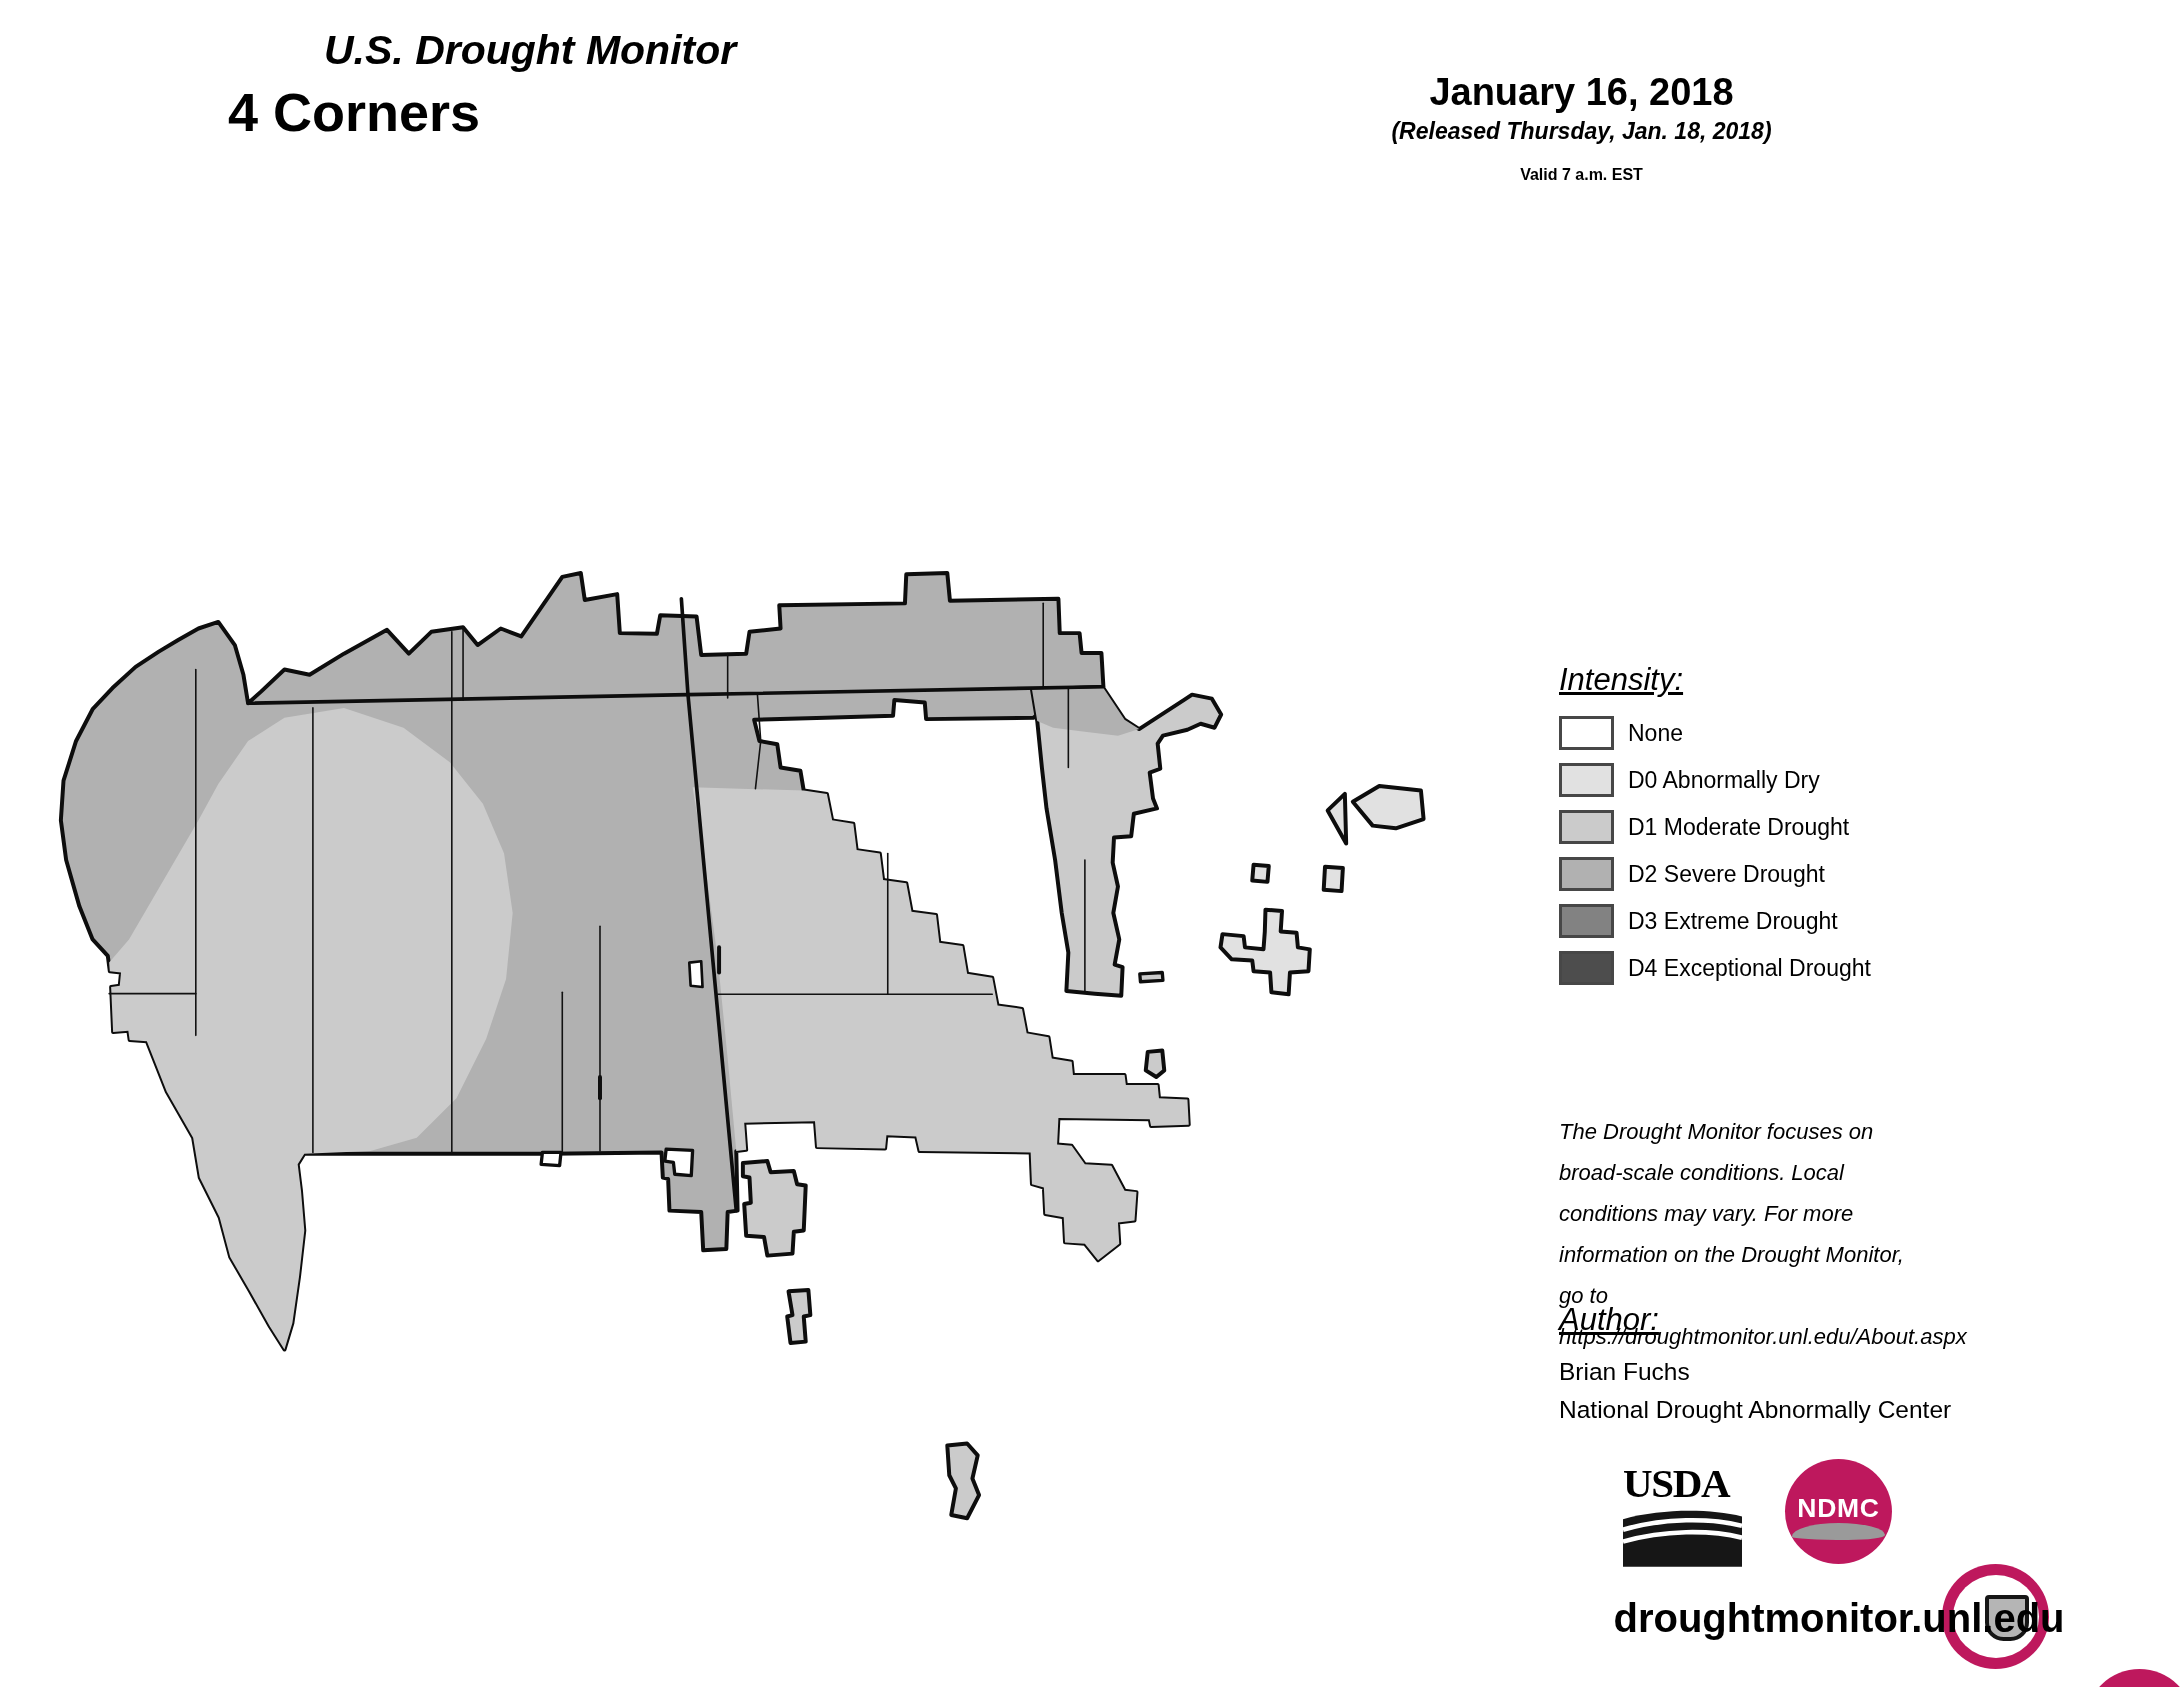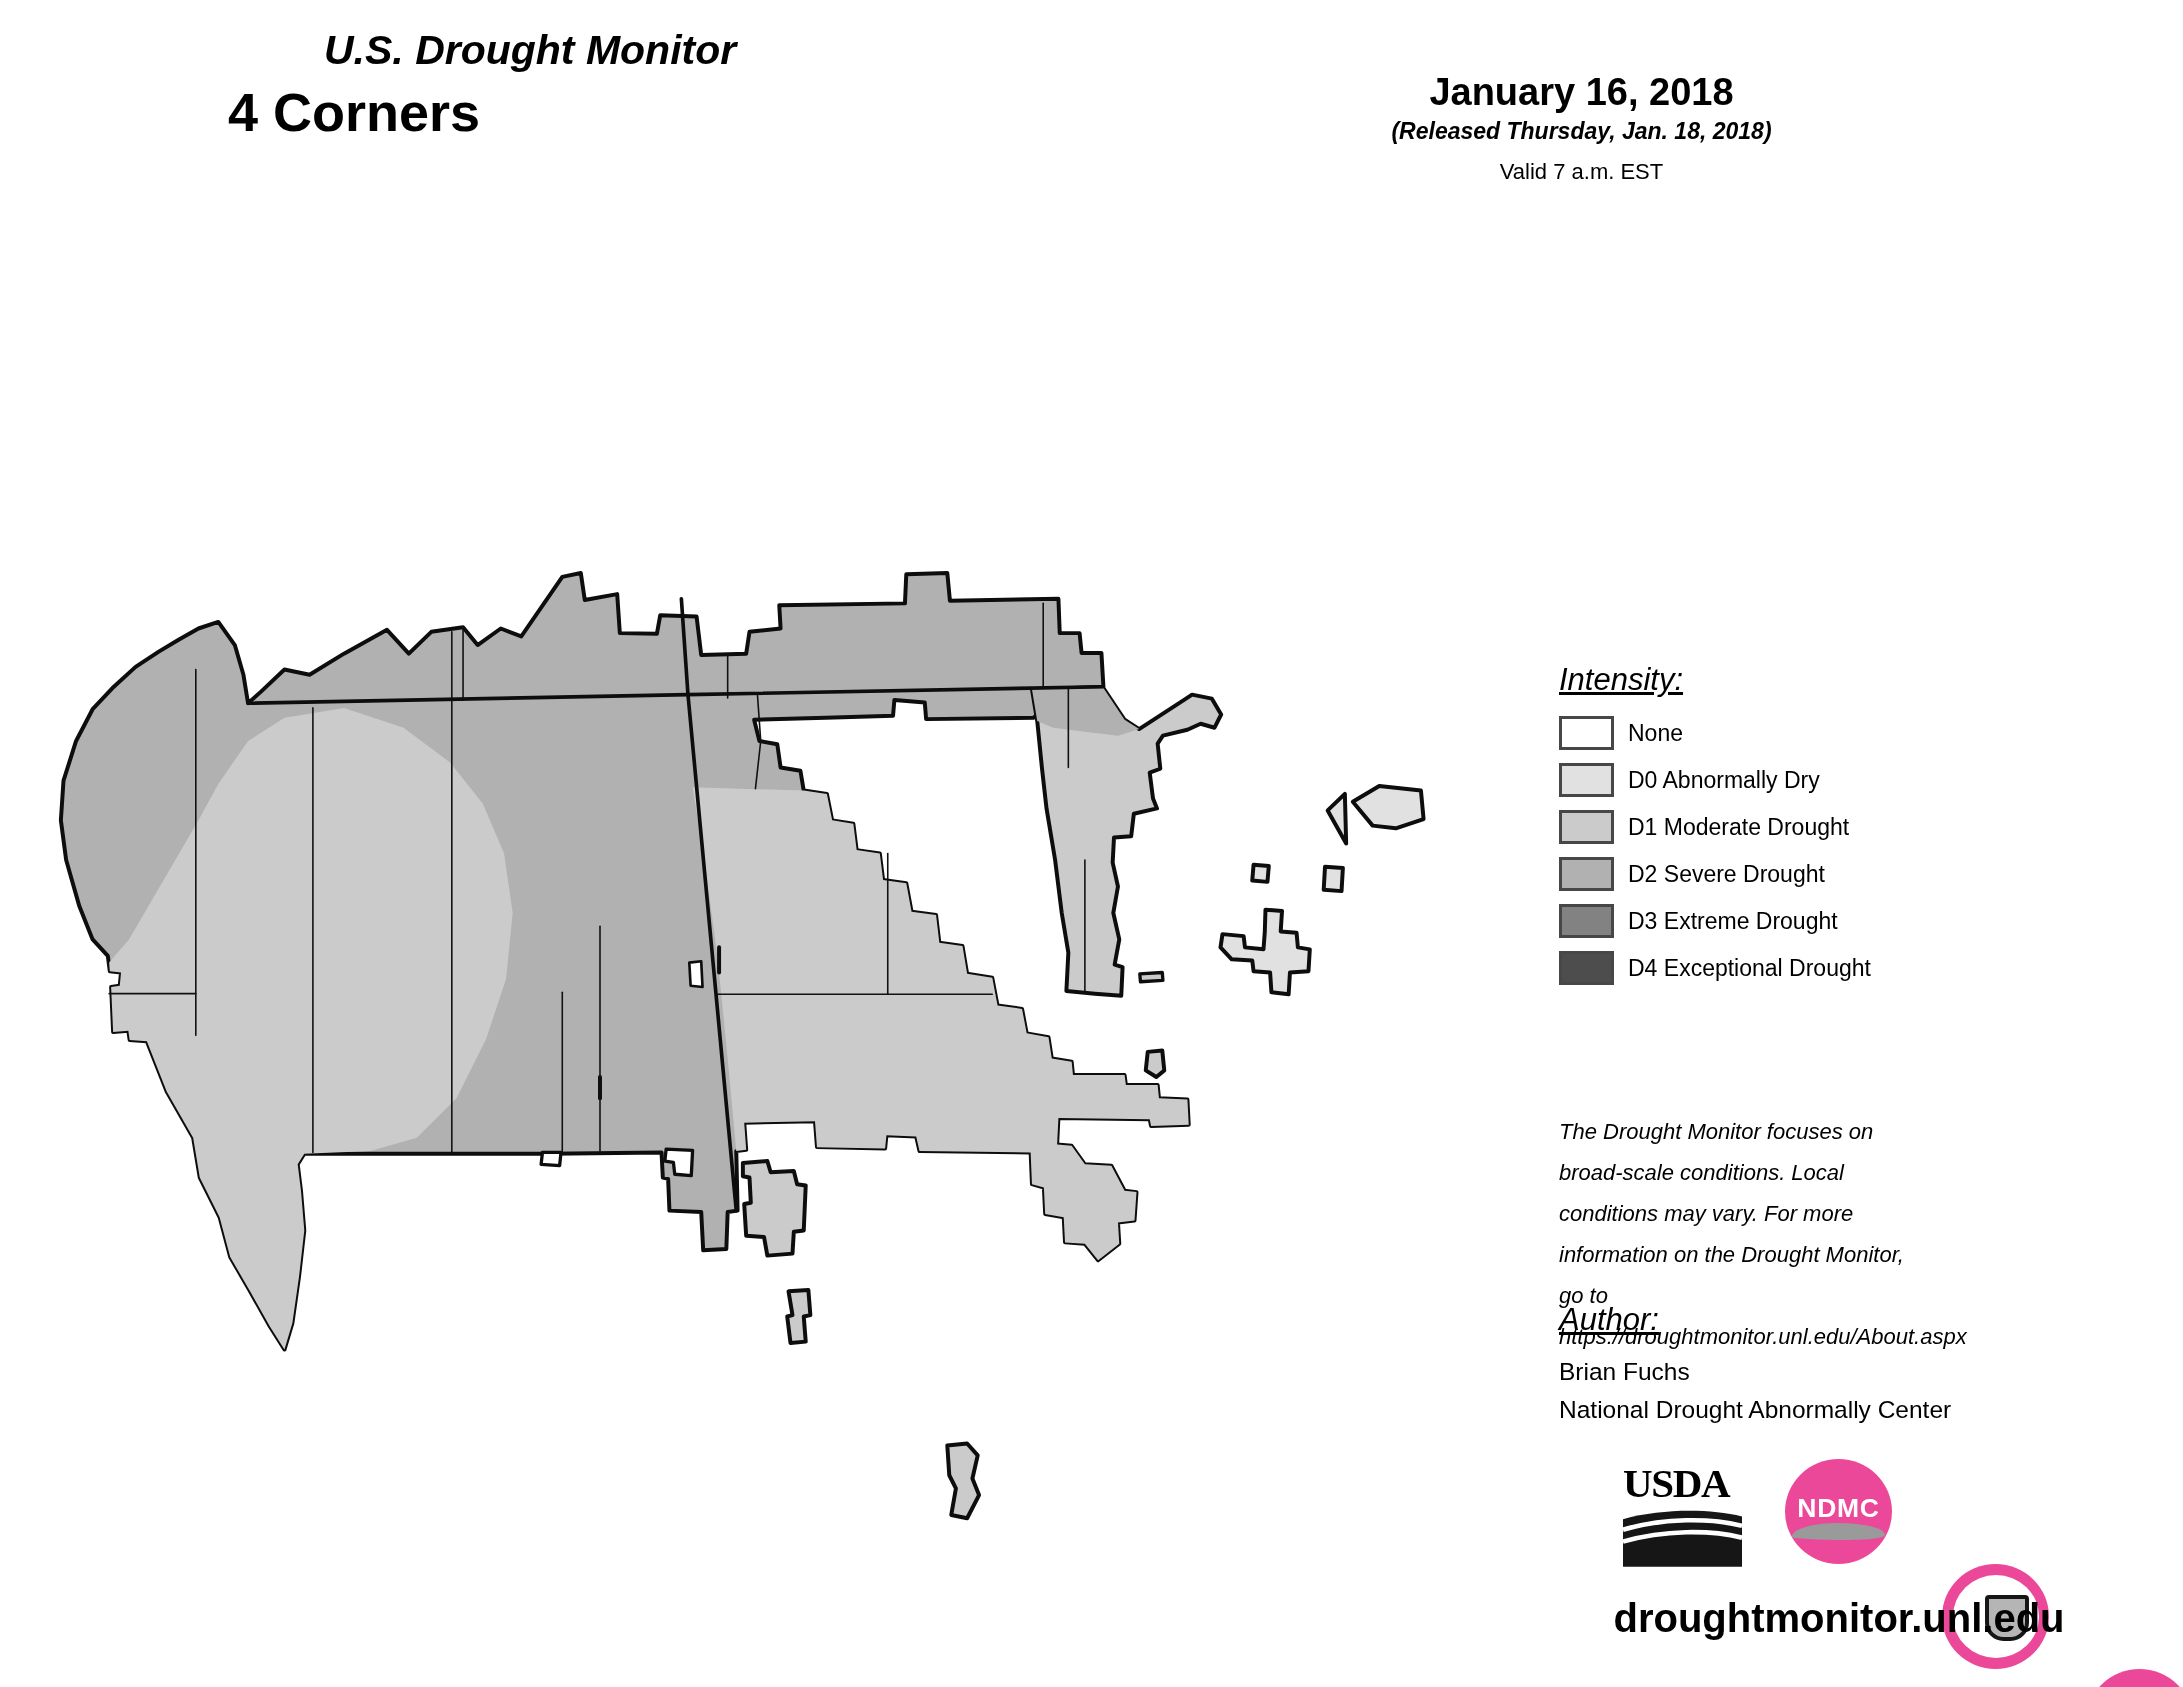--- a/index.html
+++ b/index.html
@@ -5,41 +5,41 @@
   html,body{margin:0;padding:0;}
   body{width:2183px;height:1687px;background:#ffffff;position:relative;
        font-family:"Liberation Sans", sans-serif;color:#000;overflow:hidden;}
   .abs{position:absolute;}
   
   .title1{left:324px;top:26.5px;font-size:41px;font-weight:bold;font-style:italic;}
   .title2{left:228px;top:65px;font-size:54px;font-weight:bold;margin-top:16px;}
   .dateblock{left:1317px;top:71px;width:529px;text-align:center;}
   .date-main{font-size:38px;font-weight:bold;}
   .date-released{font-size:23px;font-weight:bold;font-style:italic;margin-top:4px;}
-  .date-valid{font-size:22px;font-weight:normal;margin-top:14px;}
+  .date-valid{font-size:16px;font-weight:bold;margin-top:21px;}
   
   .intensity-head{left:1559px;top:662px;font-size:31px;font-style:italic;text-decoration:underline;}
   .legend{left:1559px;top:716px;}
   .lrow{position:relative;height:47px;}
   .sw{position:absolute;left:0;top:0;width:55px;height:34px;border:3.3px solid #474747;box-sizing:border-box;}
   .sw0{background:#ffffff;} .sw1{background:#e1e1e1;} .sw2{background:#cbcbcb;}
   .sw3{background:#b1b1b1;} .sw4{background:#828282;} .sw5{background:#4d4d4d;}
   .llabel{position:absolute;left:69px;top:4px;font-size:23px;white-space:nowrap;}
   
   .disclaimer{left:1559px;top:1111px;width:357px;font-size:22px;font-style:italic;line-height:41px;}
   
   .author-head{left:1559px;top:1302px;font-size:31px;font-style:italic;text-decoration:underline;}
   .author-name{left:1559px;top:1358px;font-size:24.5px;}
   .author-org{left:1559px;top:1396px;font-size:24.5px;}
   
   .logos{left:1575px;top:1459px;width:582px;height:116px;margin-left:48px;}
   .logo{position:absolute;top:0;}
   .usda{left:0;width:119px;height:106px;}
   .usda-txt{font-size:41px;font-weight:bold;letter-spacing:-1.3px;font-family:"Liberation Serif",serif;}
-  .circlogo{width:107px;height:105px;border-radius:50%;background:#ec4899;position:relative;}
+  .circlogo{width:107px;height:105px;border-radius:50%;background:#be185d;position:relative;}
   .ndmc{left:162px;} .doc{left:319px;} .noaa{left:463px;}
   .ndmc-txt{position:absolute;left:0;right:0;top:34px;text-align:center;color:#fff;
             font-size:26.5px;font-weight:bold;letter-spacing:0.7px;}
   .ndmc-wave{position:absolute;left:6.6px;right:6.6px;top:64px;height:17px;background:#9a9a9a;
              border-radius:50% 50% 40% 60%/80% 70% 30% 20%;}
   .doc-inner{position:absolute;left:10.6px;top:10.6px;width:86px;height:83px;border-radius:50%;
              background:#fff;}
   .doc-shield{position:absolute;left:32px;top:20px;width:44px;height:46px;background:#b5b5b5;
               border:4px solid #161616;border-radius:4px 4px 18.5px 18.5px;box-sizing:border-box;}
   .footer-url{left:1558px;top:1596px;width:562px;text-align:center;font-size:40px;font-weight:bold;}

